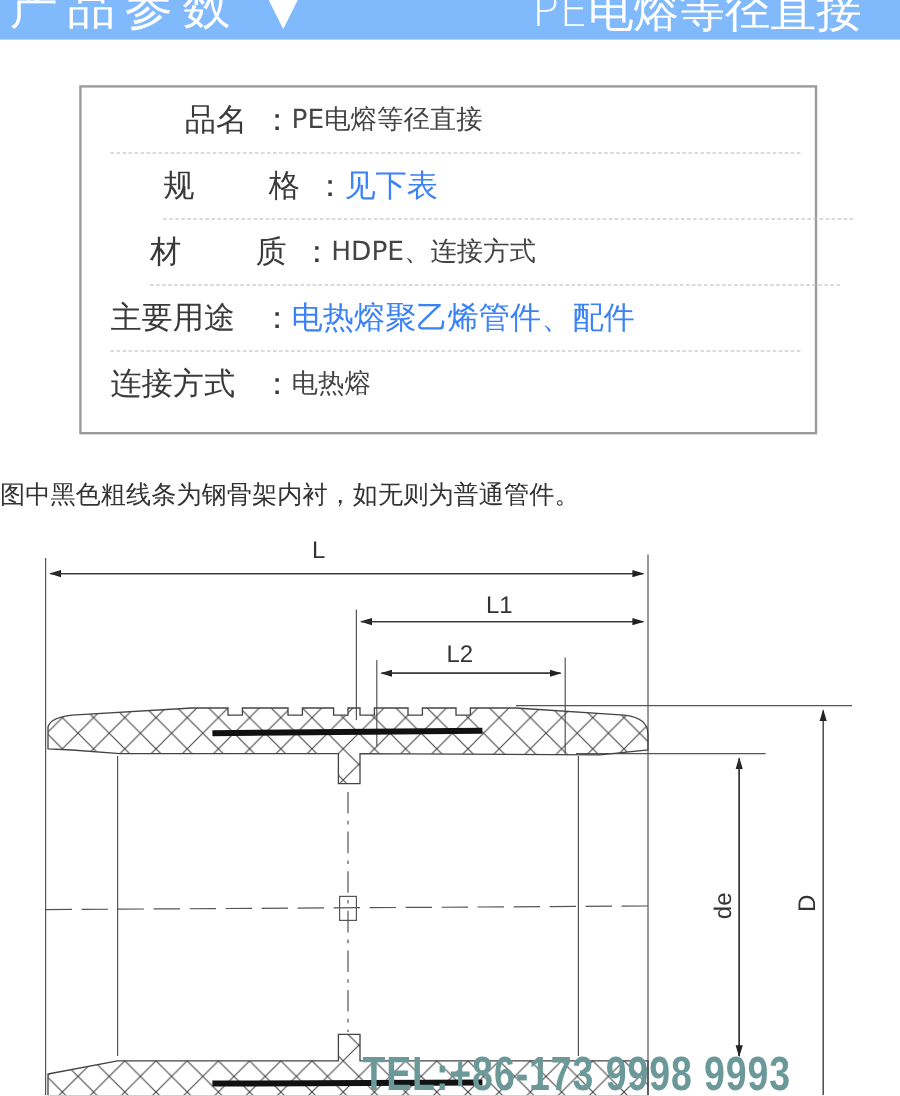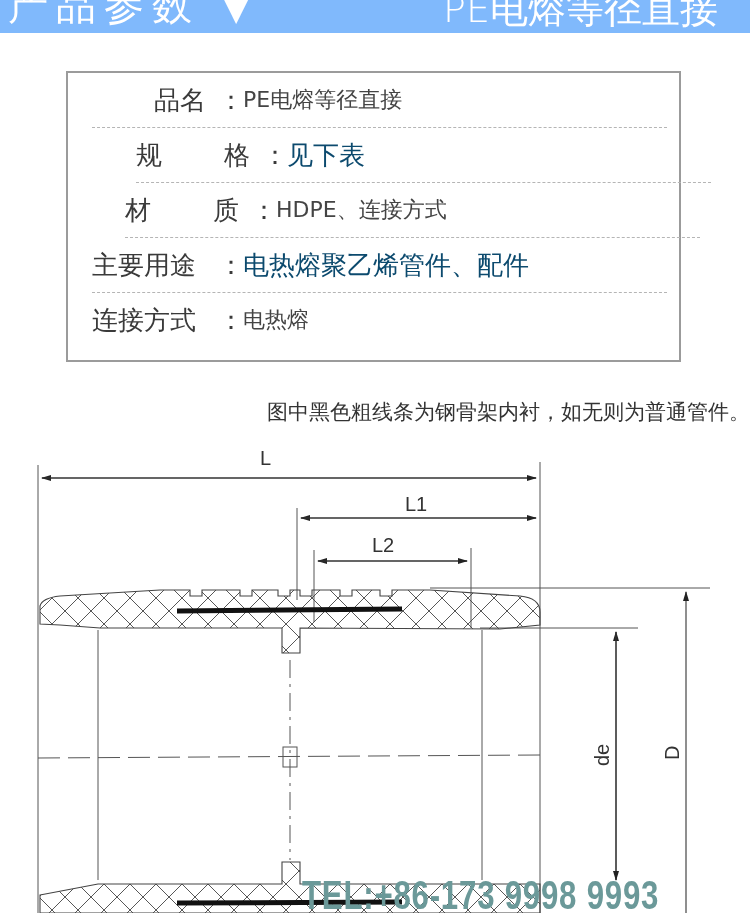--- a/index.html
+++ b/index.html
@@ -36,23 +36,23 @@
   }
   .spec-label .l1 { display: inline-block; width: 88px; }
   .spec-colon {
     position: absolute; left: 126px; top: 50%; transform: translateY(-50%);
     font-size: 26px; color: #3a3a3a;
   }
   .spec-value {
     position: absolute; left: 151px; top: 50%; transform: translateY(-50%);
     font-size: 22px; color: #444; white-space: nowrap;
   }
-  .spec-value.big { font-size: 26px; color: #0c4a6e; left: 151px; }
+  .spec-value.big { font-size: 26px; color: #3b82f6; left: 151px; }
   .caption {
-    position: absolute; left: 0; width: 750px; top: 398px; text-align: right;
+    position: absolute; left: 0; width: 750px; top: 398px; text-align: left;
     font-size: 21px; color: #333; white-space: nowrap;
   }
   .diagram { position: absolute; left: 0; top: 440px; }
   .dim-label {
     font-family: "Liberation Sans", sans-serif; font-size: 20px; fill: #333;
   }
   .tel {
     position: absolute; left: 302px; top: 873px; white-space: nowrap;
     font-family: "Liberation Sans", sans-serif; font-weight: bold;
     font-size: 40px; color: #6b9999; letter-spacing: 1px;

